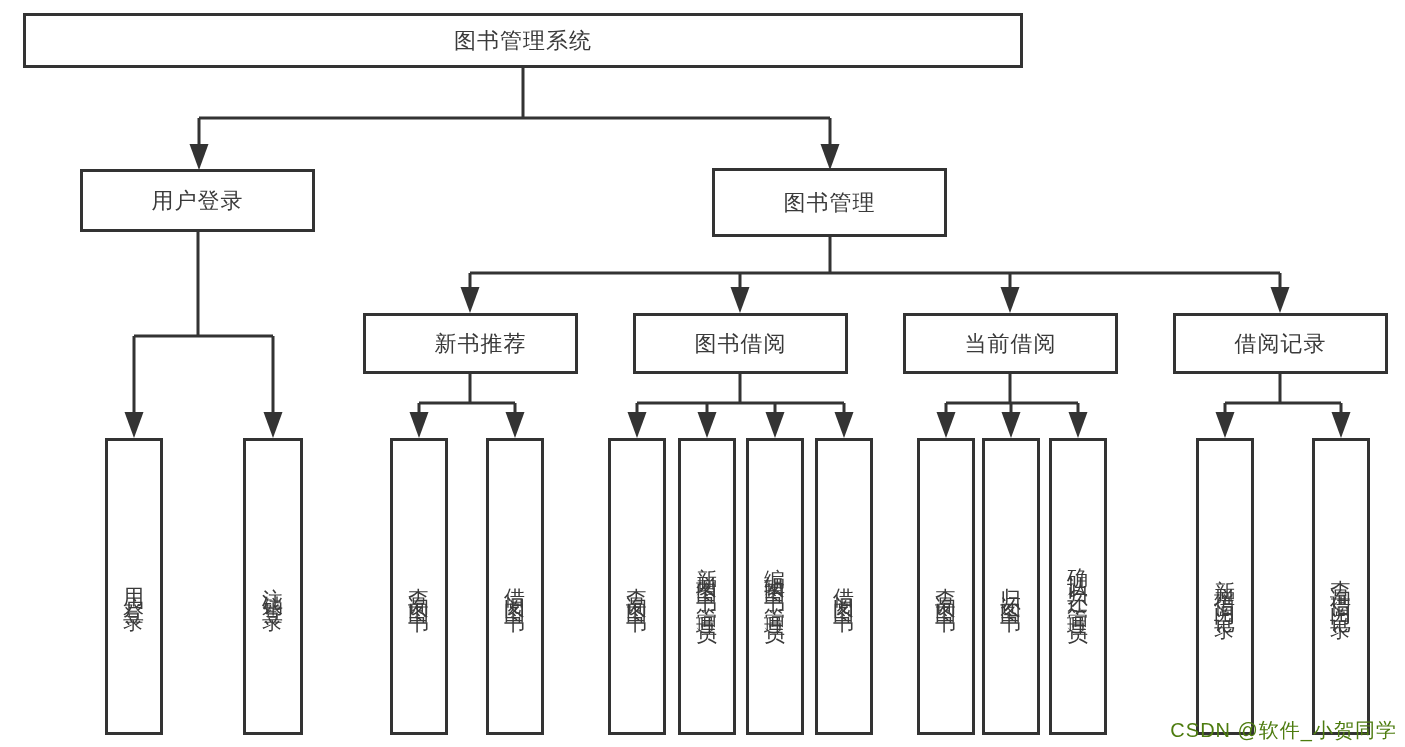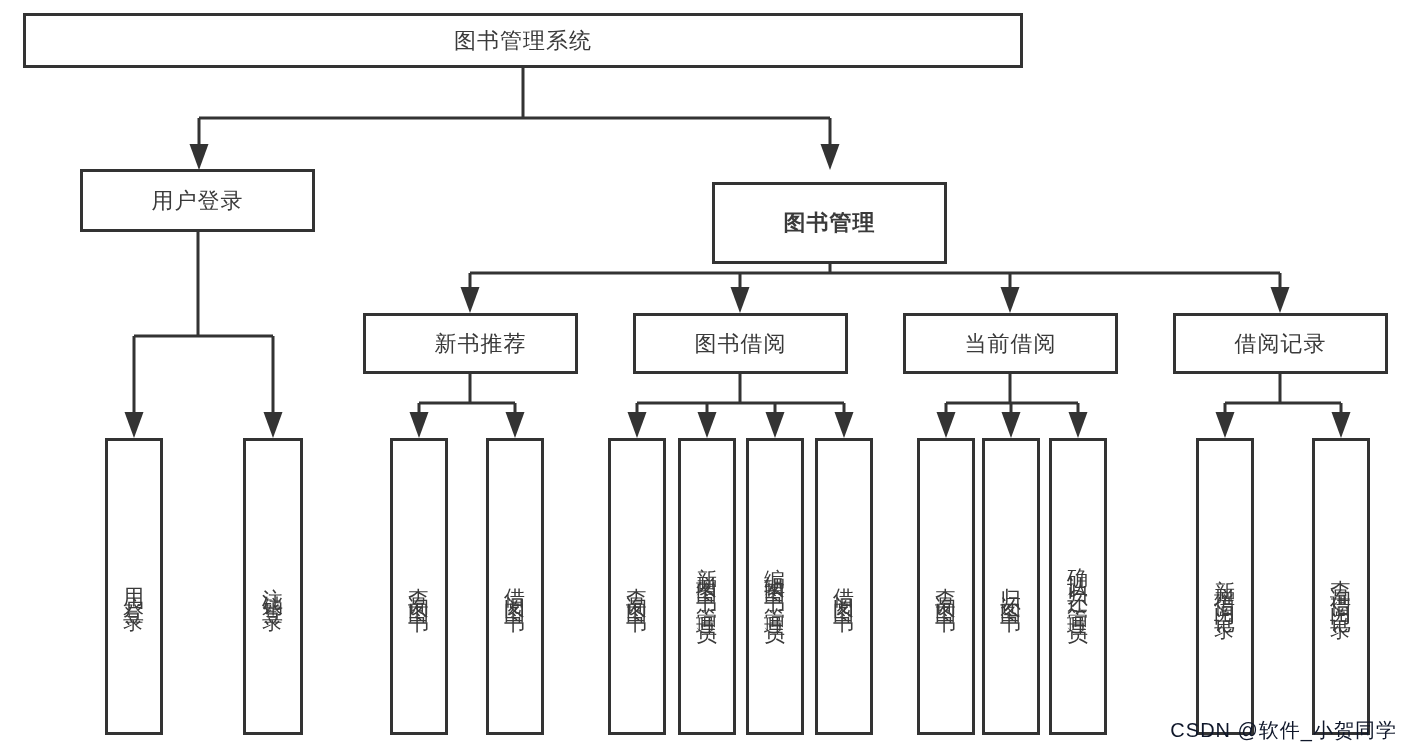--- a/index.html
+++ b/index.html
@@ -43,21 +43,21 @@
     text-orientation: mixed;
     font-size: 21px;
     letter-spacing: 8px;
     line-height: 1;
   }
   .watermark {
     position: absolute;
     right: 8px;
     bottom: 3px;
     font-size: 20px;
-    color: #0f172a;
+    color: #4d7c0f;
     letter-spacing: 1px;
     z-index: 2;
     white-space: nowrap;
   }
 </style>
 </head>
 <body>
 
 <div class="canvas">
 
@@ -97,21 +97,21 @@
       <polygon points="1001.5,412 1020.5,412 1011,438"></polygon>
       <polygon points="1068.5,412 1087.5,412 1078,438"></polygon>
       <polygon points="1215.5,412 1234.5,412 1225,438"></polygon>
       <polygon points="1331.5,412 1350.5,412 1341,438"></polygon>
     </g>
   </svg>
 
   <div class="node hbox" style="left:23px; top:13px; width:1000px; height:55px;">图书管理系统</div>
 
   <div class="node hbox" style="left:80px; top:169px; width:235px; height:63px;">用户登录</div>
-  <div class="node hbox" style="left:712px; top:182px; width:235px; height:82px;font-weight:bold;">图书管理</div>
+  <div class="node hbox" style="left:712px; top:168px; width:235px; height:69px;">图书管理</div>
 
   <div class="node hbox" style="left:363px; top:313px; width:215px; height:61px;padding-left:20px;">新书推荐</div>
   <div class="node hbox" style="left:633px; top:313px; width:215px; height:61px;font-family:Liberation Mono, monospace;">图书借阅</div>
   <div class="node hbox" style="left:903px; top:313px; width:215px; height:61px;">当前借阅</div>
   <div class="node hbox" style="left:1173px; top:313px; width:215px; height:61px;">借阅记录</div>
 
   <div class="node vbox" style="left:105px; top:438px; width:58px; height:297px;">用户登录</div>
   <div class="node vbox" style="left:243px; top:438px; width:60px; height:297px;">注销登录</div>
 
   <div class="node vbox" style="left:390px; top:438px; width:58px; height:297px;">查询图书</div>

